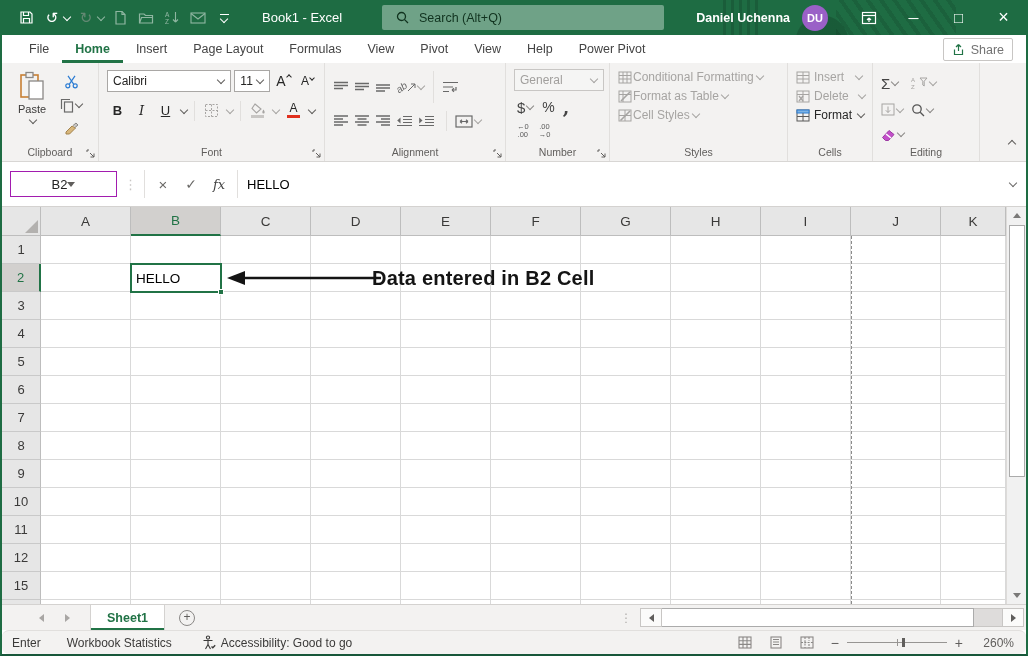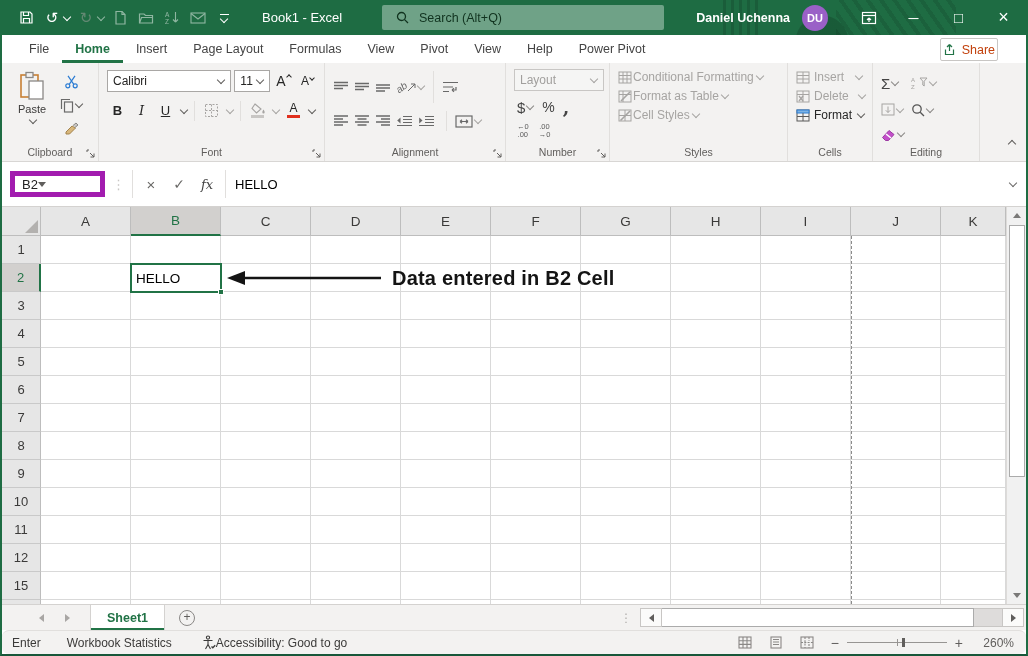--- a/index.html
+++ b/index.html
@@ -25,22 +25,22 @@
     display:flex; align-items:center; gap:10px; padding-left:14px; color:#11331F; font-size:12.5px; z-index:3;}
   .tb-right { margin-left:auto; display:flex; align-items:center; height:35px; position:relative; z-index:2; }
   .uname { font-size:12.5px; margin-right:12px;font-weight:bold; }
   .avatar { width:26px; height:26px; border-radius:50%; background:#9A60C7; color:#fff; font-size:11px; font-weight:700;
     display:flex; align-items:center; justify-content:center; margin-right:18px; }
   .winbtn { width:45px; height:35px; display:flex; align-items:center; justify-content:center; color:#fff; font-size:14px; }
   
   .tabrow { height:28px; background:#fff; display:flex; align-items:stretch; padding-left:14px; position:relative; }
   .rtab { padding:0 13px; font-size:12.5px; color:#444; display:flex; align-items:center; }
   .rtab.active { color:#217346; font-weight:700; box-shadow:inset 0 -3px 0 #217346; }
-  .share { position:absolute; right:28px; top:3px; height:23px; border:1px solid #C8C6C4; border-radius:2px; background:#fff;
-    color:#c2410c; font-size:12.5px; display:flex; align-items:center; gap:6px; padding:0 2px; }
+  .share { position:absolute; right:13px; top:3px; height:23px; border:1px solid #C8C6C4; border-radius:2px; background:#fff;
+    color:#737373; font-size:12.5px; display:flex; align-items:center; gap:6px; padding:0 8px; }
   
   .ribbon { height:99px; background:#F3F2F1; display:flex; border-bottom:1px solid #D8D6D4; position:relative; }
   .rgroup { position:relative; border-right:1px solid #E1DFDD; padding:6px 6px 18px 8px; display:flex; }
   .glabel { position:absolute; bottom:3px; left:0; right:0; text-align:center; font-size:10.5px; color:#605E5C; }
   .launch { position:absolute; right:3px; bottom:3px; }
   .chv { width:6px; height:6px; border-right:1.3px solid currentColor; border-bottom:1.3px solid currentColor;
     display:inline-block; transform:rotate(45deg); margin:0 1px 2px 2px; flex:none;}
   .chv-up { transform:rotate(-135deg); margin-top:4px; }
   .dim { color:#A6A4A2 !important; }
   .icnbtn { display:flex; align-items:center; justify-content:center; color:#444; }
@@ -77,21 +77,21 @@
   .g-cells { width:85px; flex-direction:column; gap:5px; padding-top:7px; }
   .crow { display:flex; align-items:center; gap:4px; font-size:12px; color:#A6A4A2; }
   .crow.active { color:#262626; }
   
   .g-edit { width:107px; }
   .editgrid { display:grid; grid-template-columns:1fr 1fr; row-gap:6px; column-gap:4px; padding-top:3px; align-items:center;}
   .ebtn { display:flex; align-items:center; color:#444; }
   .collapse { position:absolute; right:10px; bottom:8px; color:#605E5C; }
   
   .fbar { height:45px; background:#fff; border-bottom:1px solid #D4D2D0; display:flex; align-items:center; padding-left:8px; }
-  .namebox { width:95px; height:26px; border:5px solid #a21caf; display:flex; align-items:center; justify-content:flex-start;
+  .namebox { width:107px; height:26px; border:1px solid #a21caf; display:flex; align-items:center; justify-content:center;
     padding:0 7px; font-size:13px; color:#222; }
   .tri-down { width:0; height:0; border-left:4px solid transparent; border-right:4px solid transparent; border-top:5px solid #605E5C; }
   .fdots { color:#C8C6C4; font-size:13px; margin:0 7px; }
   .fbtns { display:flex; align-items:center; border-left:1px solid #E1DFDD; border-right:1px solid #E1DFDD; height:28px; padding:0 4px;}
   .fbtns > div { width:28px; display:flex; justify-content:center; align-items:center; color:#6A6967; font-size:14px; }
   .fx { font-family:"DejaVu Serif", serif; font-style:italic; font-size:13px; color:#444;}
   .fval { flex:1; font-size:13px; color:#000; padding-left:9px; }
   .fexp { width:28px; display:flex; justify-content:center; color:#6A6967; }
   
   .gridarea { height:397px; display:flex; }
@@ -135,21 +135,21 @@
   .sdots { display:flex; align-items:center; color:#B0AEAC; font-size:12px; margin-right:8px;}
   .hscroll { display:flex; align-items:center; margin-right:2px; }
   .hbtn { width:22px; height:19px; background:#FBFBFA; border:1px solid #C8C6C4; display:flex; align-items:center; justify-content:center; color:#605E5C;}
   .hthumb { width:312px; height:19px; background:#fff; border:1px solid #ABABAB; border-left:none; }
   .htrack { width:28px; height:19px; background:#DEDCDB; border-top:1px solid #C8C6C4; border-bottom:1px solid #C8C6C4;}
   
   .statusbar { height:24px; background:#F3F2F1; border-top:1px solid #E1DFDD; display:flex; align-items:center;
     font-size:12px; color:#3B3A39; padding:0 12px 0 10px;border-radius:7px; }
   .st-mode { margin-right:26px; }
   .st-stats { margin-right:30px; }
-  .st-acc { display:flex; align-items:center; }
+  .st-acc { display:flex; align-items:center; gap:5px; }
   .st-right { margin-left:auto; display:flex; align-items:center; gap:17px; }
   .viewic { display:flex; align-items:center; color:#8A8886; }
   .zoomctl { display:flex; align-items:center; gap:8px; color:#605E5C; }
   .zminus,.zplus { font-size:14px; color:#605E5C; }
   .ztrack { width:100px; height:1px; background:#979593; position:relative; }
   .ztick { position:absolute; left:50%; top:-3px; width:1px; height:7px; background:#979593; }
   .zthumb { position:absolute; left:55%; top:-4px; width:3px; height:9px; background:#605E5C; }
   .zpct { font-size:12px; color:#605E5C; min-width:34px; text-align:right;}
   svg { display:block; }
 </style>
@@ -424,21 +424,21 @@
       <div class="glabel">Alignment</div>
       <div class="launch">
         <svg width="9" height="9" viewBox="0 0 9 9" fill="none" stroke="#605E5C" stroke-width="1">
             <path d="M1 3V1h2M4 4l4 4M8 4.5V8H4.5"></path>
           </svg>
       </div>
     </div>
 
     <div class="rgroup g-num">
       <div class="combo disabled" style="width:90px;">
-        <span>Layout</span>
+        <span>General</span>
           <span class="chv dim"></span>
       </div>
       <div class="numsym">
         <div style="display:flex;align-items:center;">
           <span style="font-size:15px;color:#444;">$</span>
           <span class="chv" style="color:#8A8886;"></span>
         </div>
         <span style="font-size:14px;color:#444;">%</span>
         <span style="font-size:19px;font-weight:700;color:#444;font-family:'DejaVu Serif',serif;">,</span>
       </div>
@@ -800,21 +800,21 @@
 
       <div class="sel" id="selection" style="left: 128px; top: 56px; width: 92px; height: 30px;">
         <span>HELLO</span>
         <span class="fillhandle"></span>
       </div>
 
       <svg class="ann-arrow" width="156" height="16" viewBox="0 0 156 16" style="left: 225px; top: 63px;">
         <line x1="154" y1="8" x2="15" y2="8" stroke="#141414" stroke-width="2.6"></line>
         <polygon points="0,8 18,1 18,15" fill="#141414"></polygon>
       </svg>
-      <div class="ann-text" style="left: 390px; top: 57px;">Data entered in B2 Cell</div>
+      <div class="ann-text" style="left: 370px; top: 57px;">Data entered in B2 Cell</div>
     </div>
     <div class="vscroll">
       <div class="sarrow">
           <span class="tri-u"></span>
         </div>
       <div class="vthumb"></div>
       <div class="vspace"></div>
       <div class="sarrow">
           <span class="tri-d"></span>
         </div>

